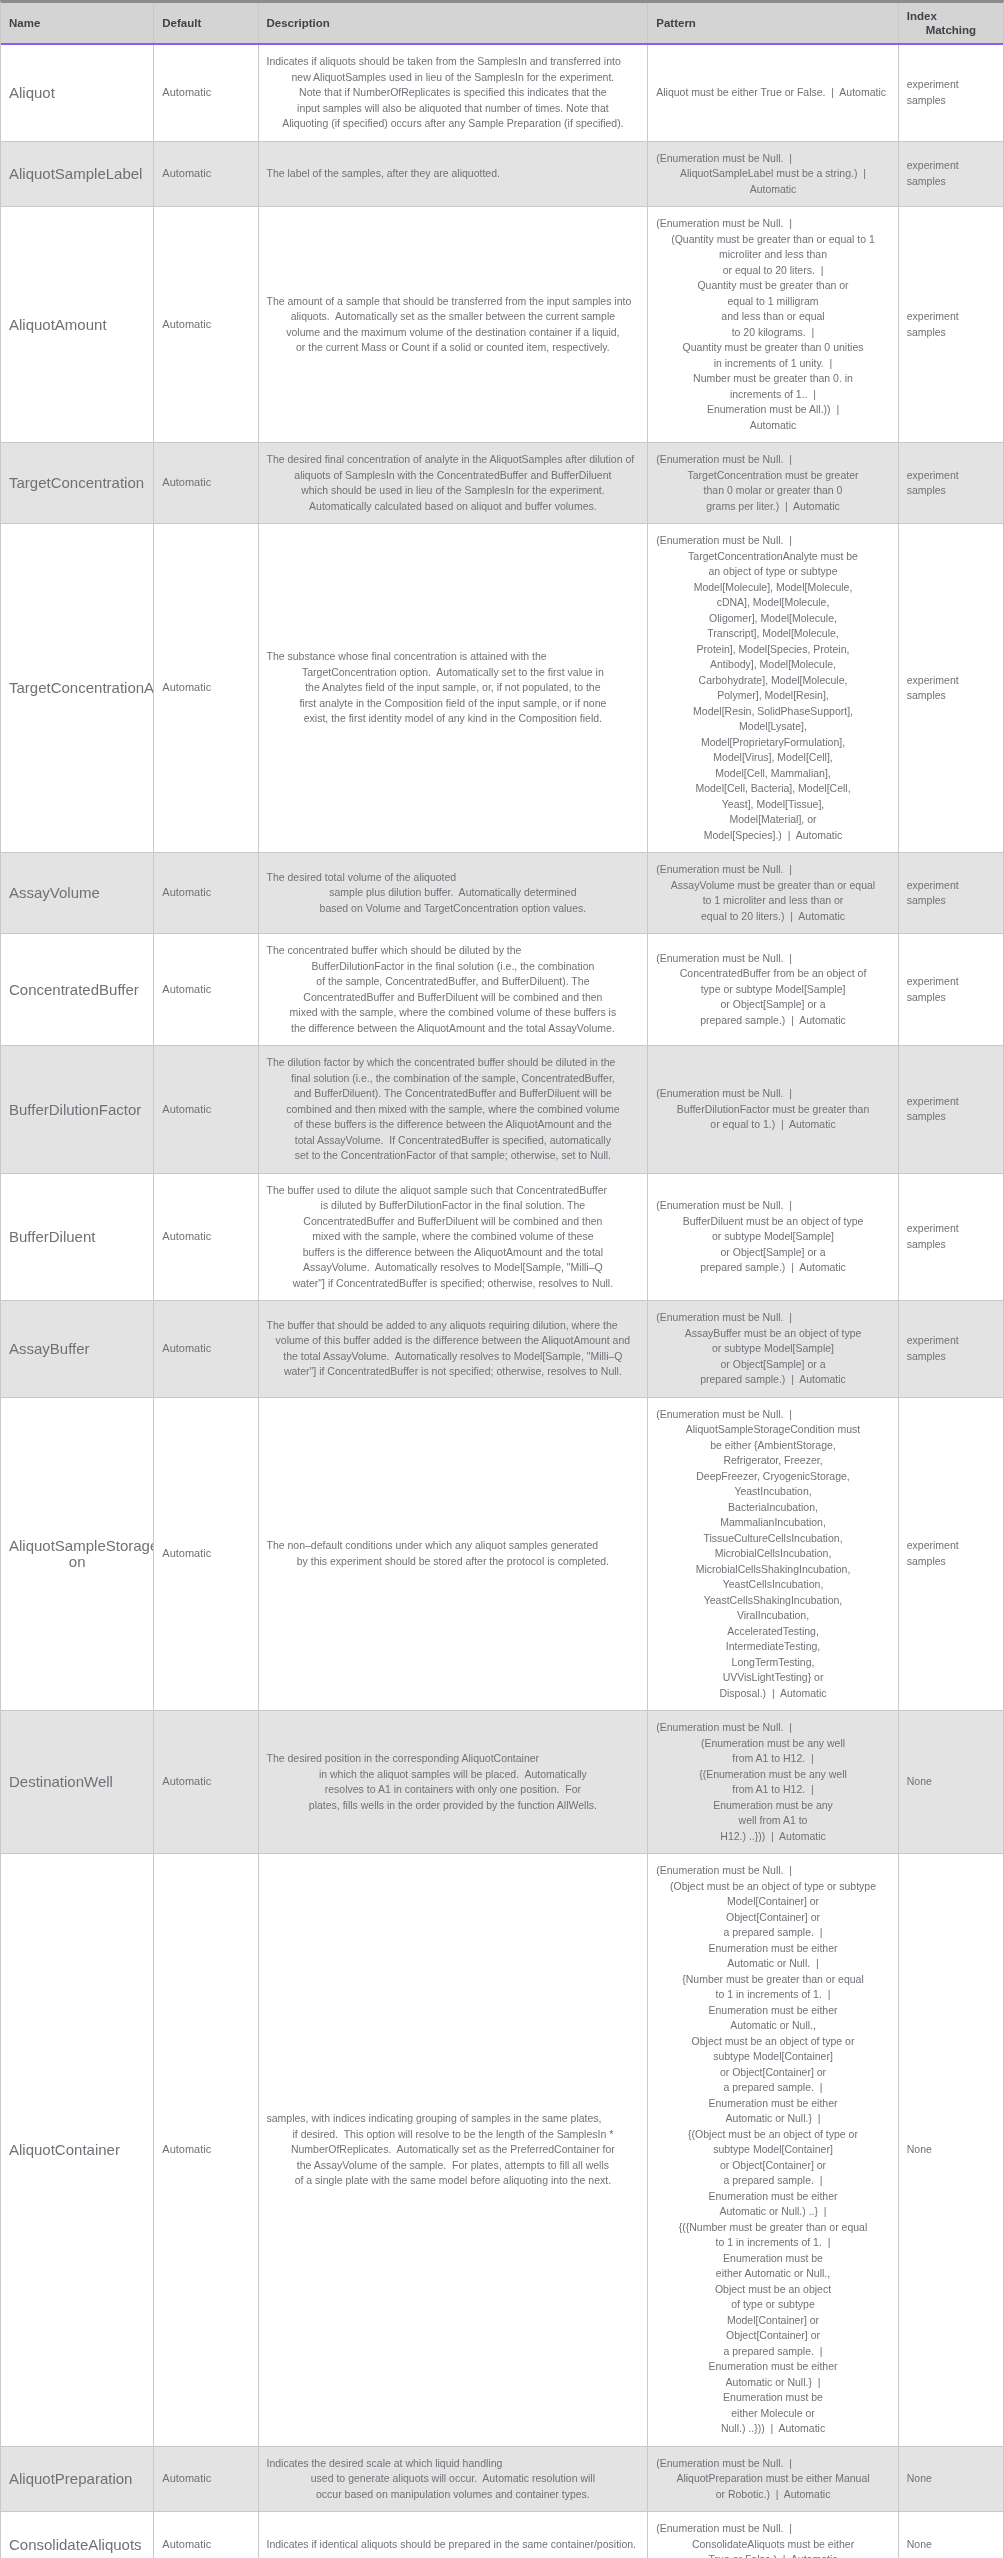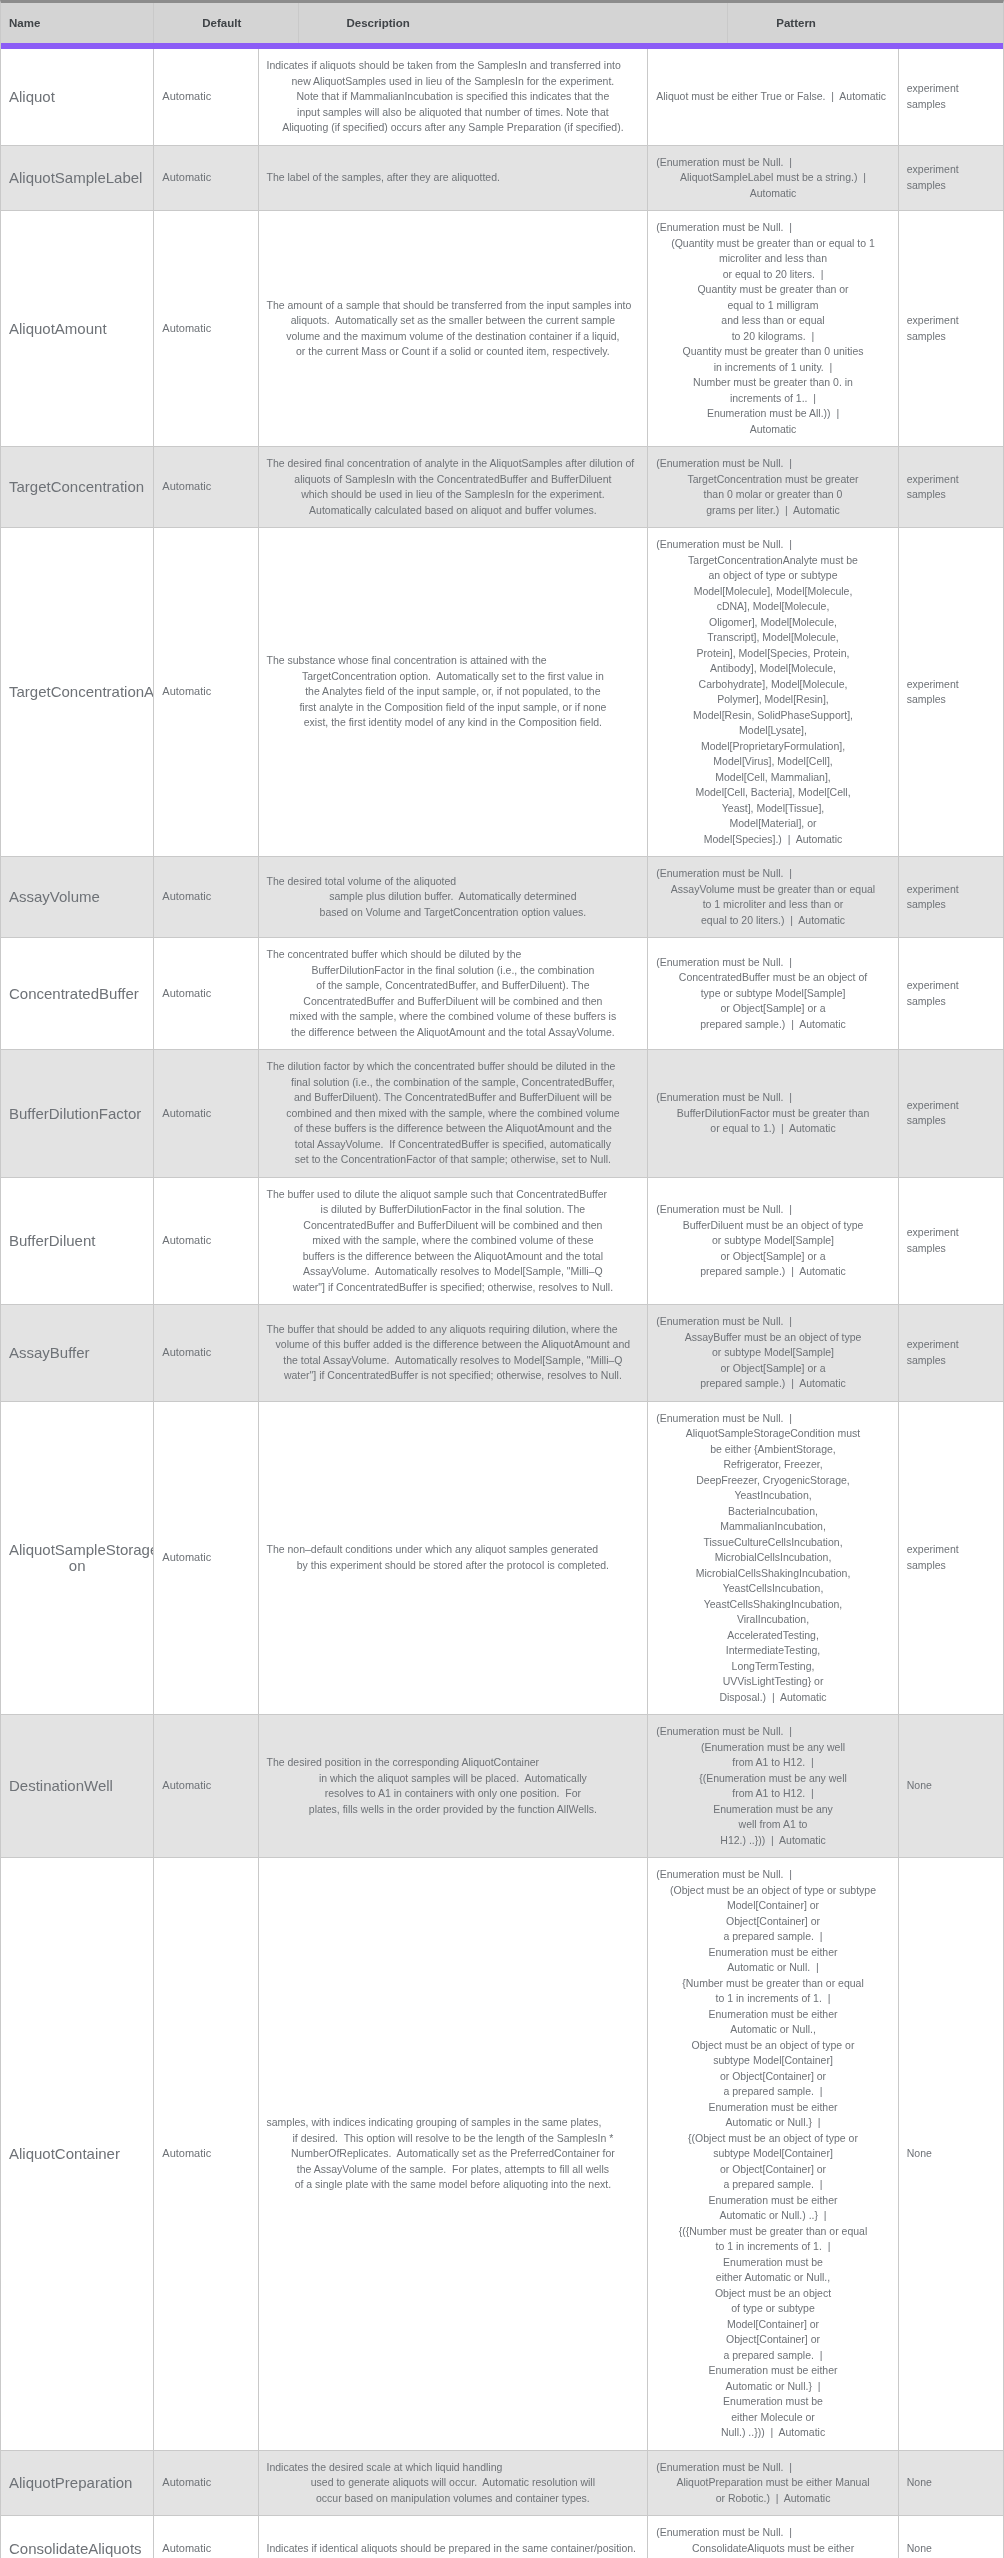--- a/index.html
+++ b/index.html
@@ -30,22 +30,21 @@
   .tr{
     display:grid;
     grid-template-columns:15.3% 10.4% 38.9% 25% 10.4%;
     border-bottom:1px solid var(--border);
     background:var(--row-bg);
   }
   .tr:last-child{border-bottom:none;}
   .tr.alt{background:var(--row-alt-bg);}
   .tr.head{
     background:var(--header-bg);
-    border-bottom:6px solid #8b5cf6;
-    gap:40px;
+    border-bottom:2px solid #8b5cf6;
   }
   .td,.th{
     box-sizing:border-box;
     border-right:1px solid var(--border);
     padding:9px 8px;
     display:flex;
     flex-direction:column;
     justify-content:center;
     font-size:10.5px;
     line-height:15.5px;
@@ -109,21 +108,21 @@
         </div>
         <div class="td default">
           <div class="lines">
             <div class="line">Automatic</div>
           </div>
         </div>
         <div class="td desc">
           <div class="lines">
             <div class="line">Indicates if aliquots should be taken from the SamplesIn and transferred into</div>
             <div class="line">new AliquotSamples used in lieu of the SamplesIn for the experiment.</div>
-            <div class="line">Note that if MammalianIncubation is specified this indicates that the</div>
+            <div class="line">Note that if NumberOfReplicates is specified this indicates that the</div>
             <div class="line">input samples will also be aliquoted that number of times. Note that</div>
             <div class="line">Aliquoting (if specified) occurs after any Sample Preparation (if specified).</div>
           </div>
         </div>
         <div class="td pattern">
           <div class="lines">
             <div class="line">Aliquot must be either True or False.  |  Automatic</div>
           </div>
         </div>
         <div class="td index">
@@ -336,21 +335,21 @@
             <div class="line">BufferDilutionFactor in the final solution (i.e., the combination</div>
             <div class="line">of the sample, ConcentratedBuffer, and BufferDiluent). The</div>
             <div class="line">ConcentratedBuffer and BufferDiluent will be combined and then</div>
             <div class="line">mixed with the sample, where the combined volume of these buffers is</div>
             <div class="line">the difference between the AliquotAmount and the total AssayVolume.</div>
           </div>
         </div>
         <div class="td pattern">
           <div class="lines">
             <div class="line">(Enumeration must be Null.  |</div>
-            <div class="line">ConcentratedBuffer must be an object of</div>
+            <div class="line">ConcentratedBuffer from be an object of</div>
             <div class="line">type or subtype Model[Sample]</div>
             <div class="line">or Object[Sample] or a</div>
             <div class="line">prepared sample.)  |  Automatic</div>
           </div>
         </div>
         <div class="td index">
           <div class="lines">
             <div class="line">experiment samples</div>
           </div>
         </div>

